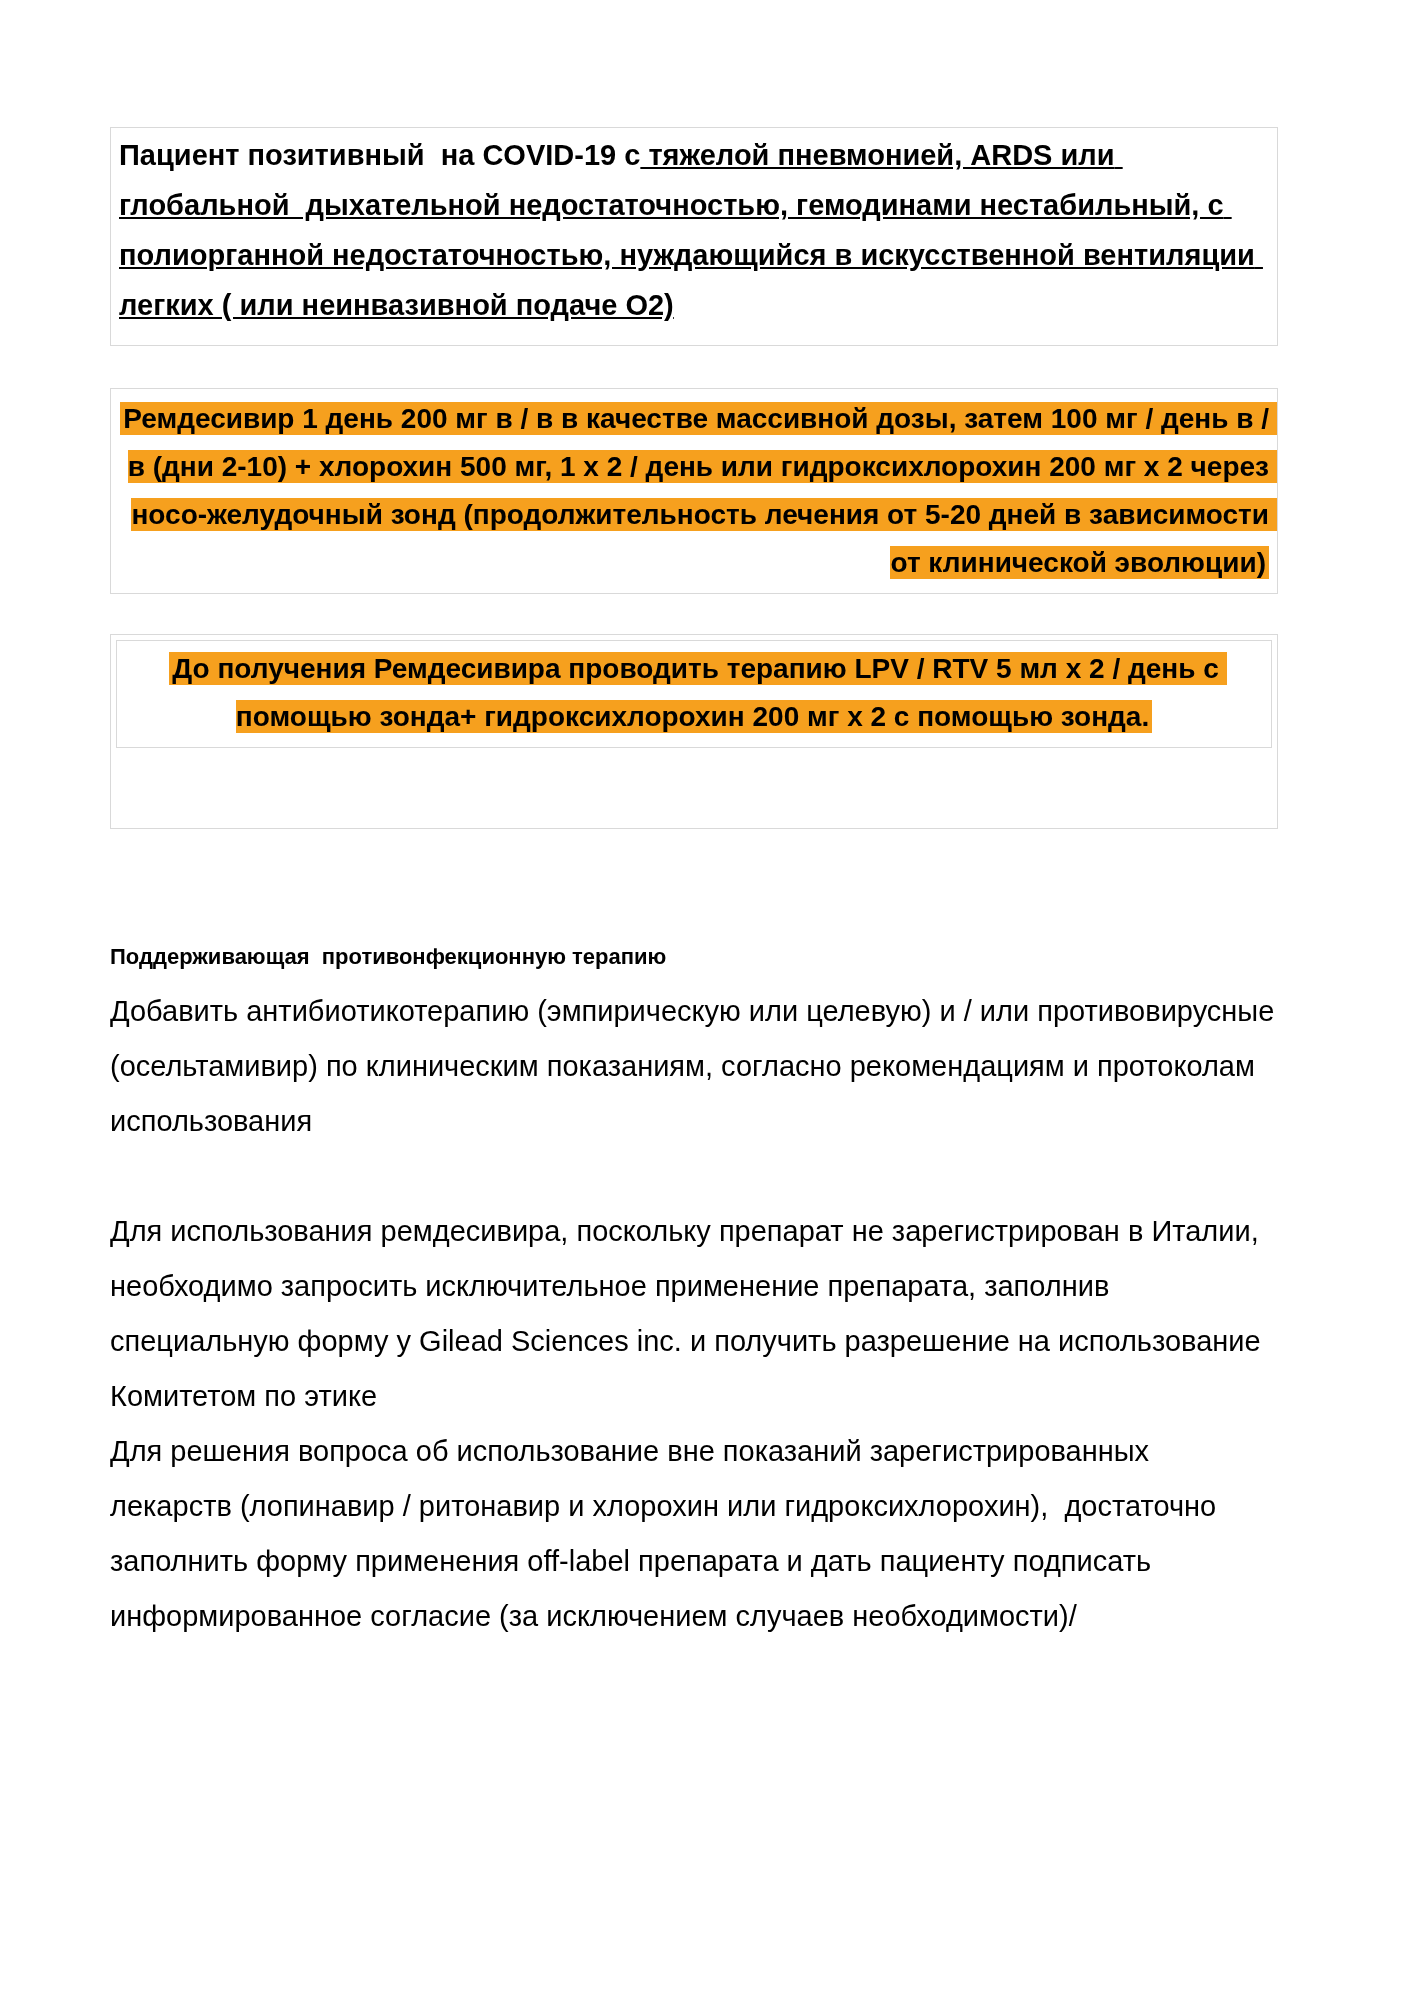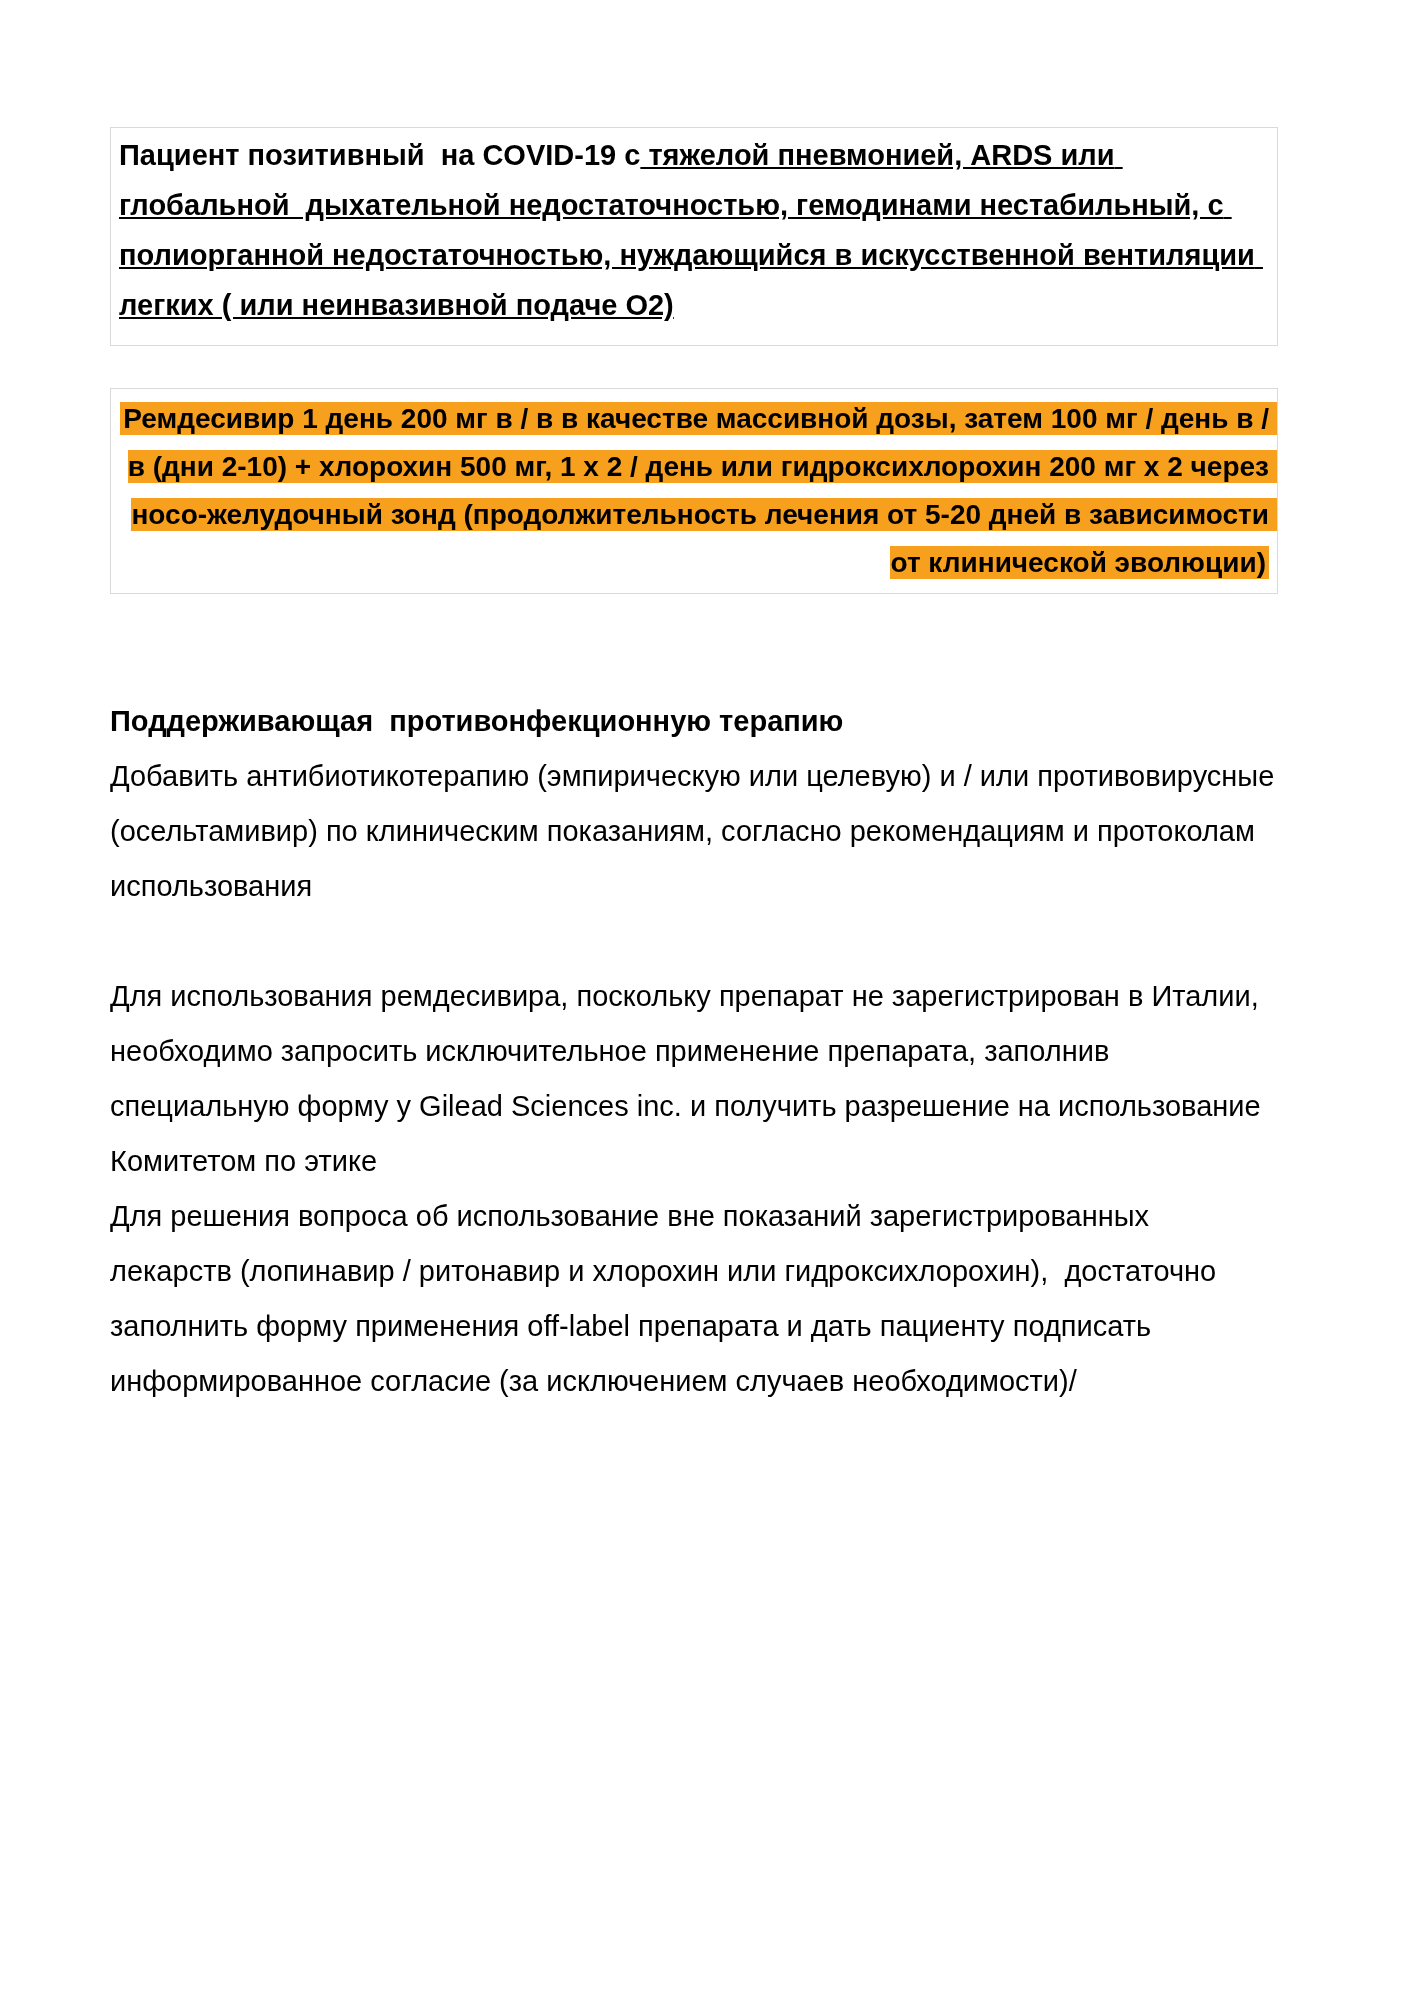--- a/index.html
+++ b/index.html
@@ -39,39 +39,42 @@
     margin-top:40px;
     padding:5px 5px 80px 5px;
   }
   .box-inner{
     padding:4px 26px 6px;
     text-align:center;
     font-size:28px;font-weight:700;line-height:48px;
   }
   
   .heading{
-    font-size:29px;font-weight:700;line-height:55px;
+    font-size:22px;font-weight:700;line-height:55px;
   }
   .h-support{margin-top:100px;}
   .h-access{margin-top:25px;}
   .para{
     font-size:29px;font-weight:400;line-height:55px;
   }
   .para-gap{margin-top:55px;}
 </style>
 </head>
 <body>
 
 <div class="page">
   <div class="content">
 
     <div class="box box-patient pre"><span>Пациент позитивный  на COVID-19 с</span><span class="ul"> тяжелой пневмонией, ARDS или глобальной  дыхательной недостаточностью, гемодинами нестабильный, с полиорганной недостаточностью, нуждающийся в искусственной вентиляции легких ( или неинвазивной подаче О2)</span></div>
 
     <div class="box box-remdesivir"><span class="hl pre">Ремдесивир 1 день 200 мг в / в в качестве массивной дозы, затем 100 мг / день в / в (дни 2-10) + хлорохин 500 мг, 1 х 2 / день или гидроксихлорохин 200 мг х 2 через носо-желудочный зонд (продолжительность лечения от 5-20 дней в зависимости от клинической эволюции)</span></div>
 
+    <div class="box box-outer">
+      <div class="box box-inner"><span class="hl pre">До получения Ремдесивира проводить терапию LPV / RTV 5 мл х 2 / день с помощью зонда+ гидроксихлорохин 200 мг х 2 с помощью зонда.</span></div>
+    </div>
 
     <p class="heading h-support pre">Поддерживающая  противонфекционную терапию</p>
     <p class="para pre">Добавить антибиотикотерапию (эмпирическую или целевую) и / или противовирусные (осельтамивир) по клиническим показаниям, согласно рекомендациям и протоколам использования</p>
 
     <p class="para para-gap pre">Для использования ремдесивира, поскольку препарат не зарегистрирован в Италии, необходимо запросить исключительное применение препарата, заполнив специальную форму у Gilead Sciences inc. и получить разрешение на использование Комитетом по этике</p>
     <p class="para pre">Для решения вопроса об использование вне показаний зарегистрированных лекарств (лопинавир / ритонавир и хлорохин или гидроксихлорохин),  достаточно заполнить форму применения off-label препарата и дать пациенту подписать информированное согласие (за исключением случаев необходимости)/</p>
 
   </div>
 </div>
 

